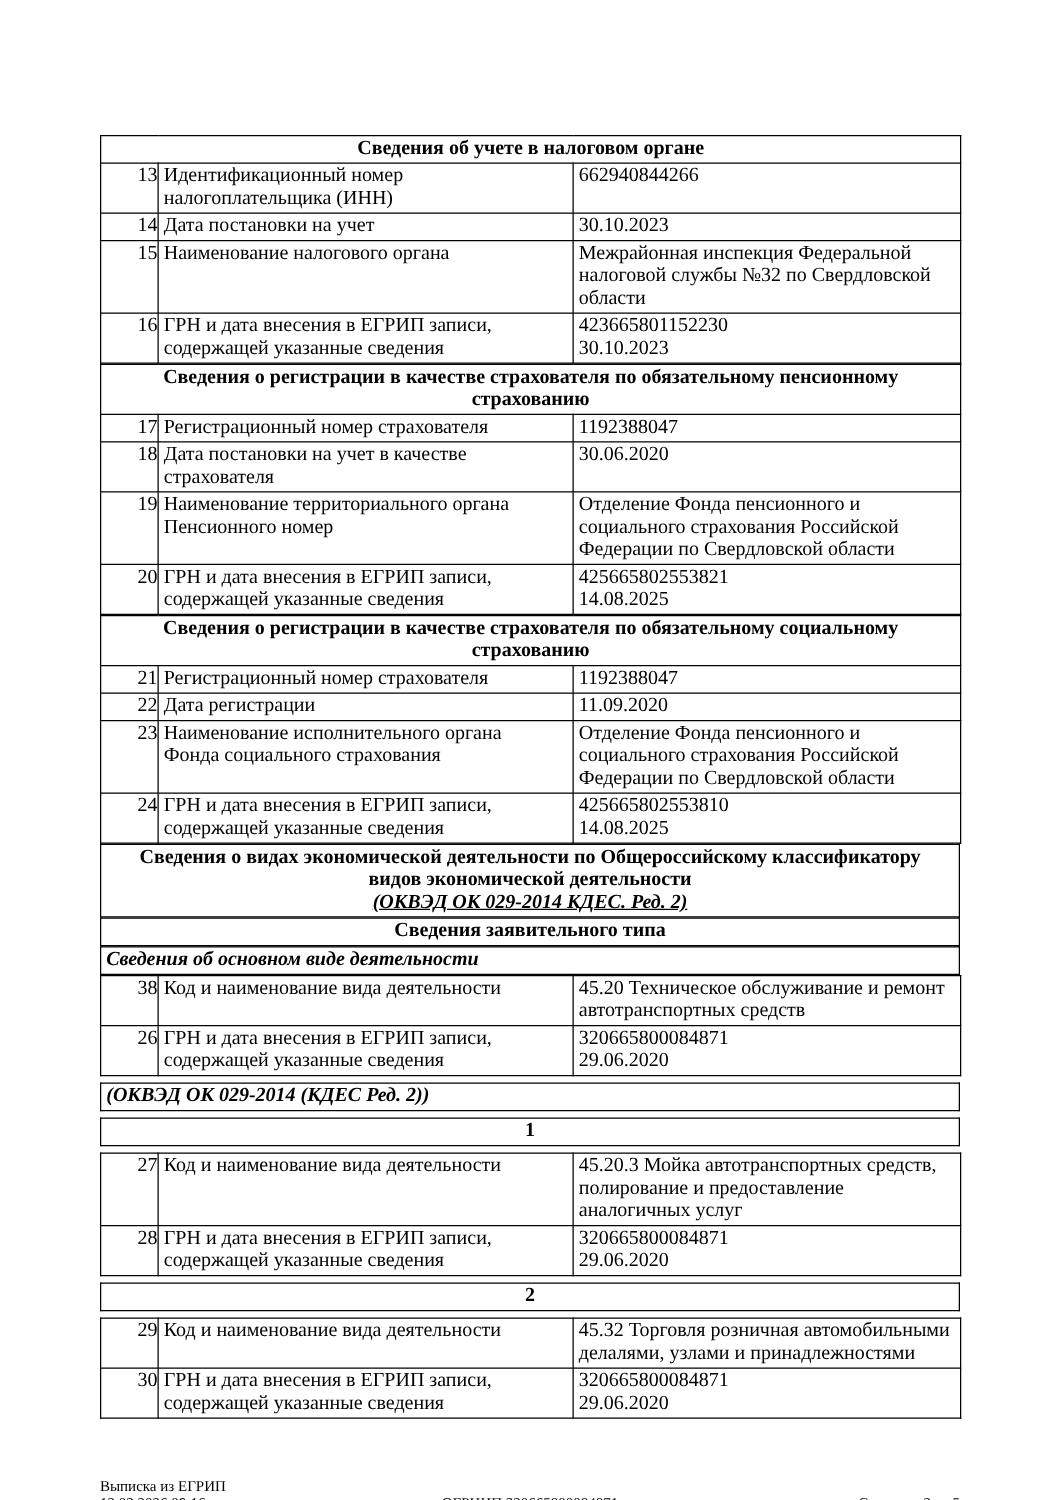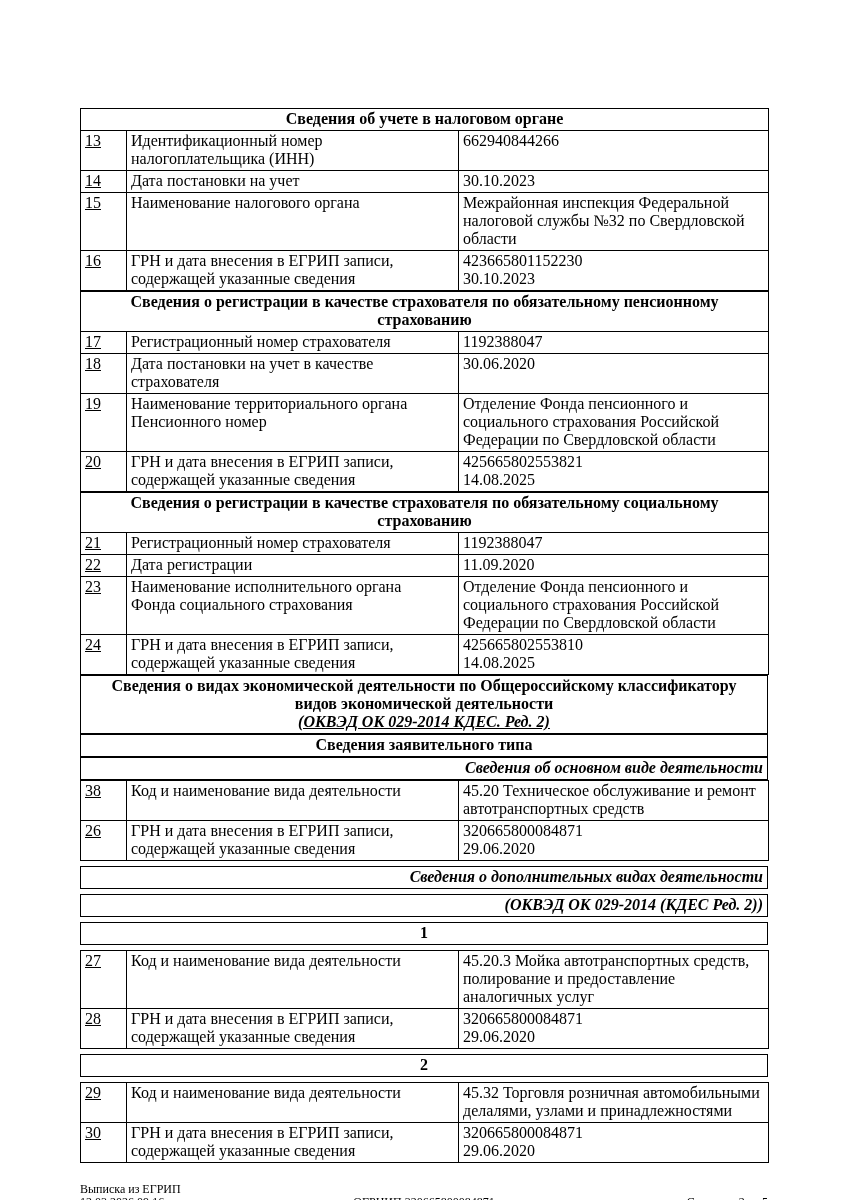--- a/index.html
+++ b/index.html
@@ -30,24 +30,24 @@
   col.c-value { width: 310px; }
   td {
     border: 1px solid #000000;
     font-size: 16px;
     line-height: 18px;
     padding: 1px 4px 2px 4px;
     vertical-align: top;
     white-space: pre-wrap;
     word-wrap: break-word;
   }
-  td.num { text-align: left; padding-left: 4px; padding-right: 0; text-decoration: underline; }
+  td.num { text-align: right; padding-left: 4px; padding-right: 0; }
   td.hdr { text-align: center; font-weight: bold; }
   td.hdr .it { font-style: italic; text-decoration: underline; }
-  td.hdr-it { text-align: right; font-weight: bold; font-style: italic; }
+  td.hdr-it { text-align: left; font-weight: bold; font-style: italic; }
   .footer {
     position: absolute;
     left: 80px;
     top: 1136px;
     width: 688px;
     height: 27px;
     font-size: 12px;
     line-height: 13px;
   }
   .f-left   { position: absolute; left: 0; top: 0; white-space: pre-line; }
@@ -218,27 +218,20 @@
       <tr>
         <td class="num">26</td>
         <td>ГРН и дата внесения в ЕГРИП записи,
 содержащей указанные сведения</td>
         <td>320665800084871
 29.06.2020</td>
       </tr>
     </tbody>
       </table>
 
-    <table class="sec gap">
-      <tbody>
-          <tr>
-        <td class="hdr-it">Сведения о дополнительных видах деятельности</td>
-      </tr>
-    </tbody>
-      </table>
 
     <table class="sec gap">
       <tbody>
           <tr>
         <td class="hdr-it">(ОКВЭД ОК 029-2014 (КДЕС Ред. 2))</td>
       </tr>
     </tbody>
       </table>
 
     <table class="sec gap">

